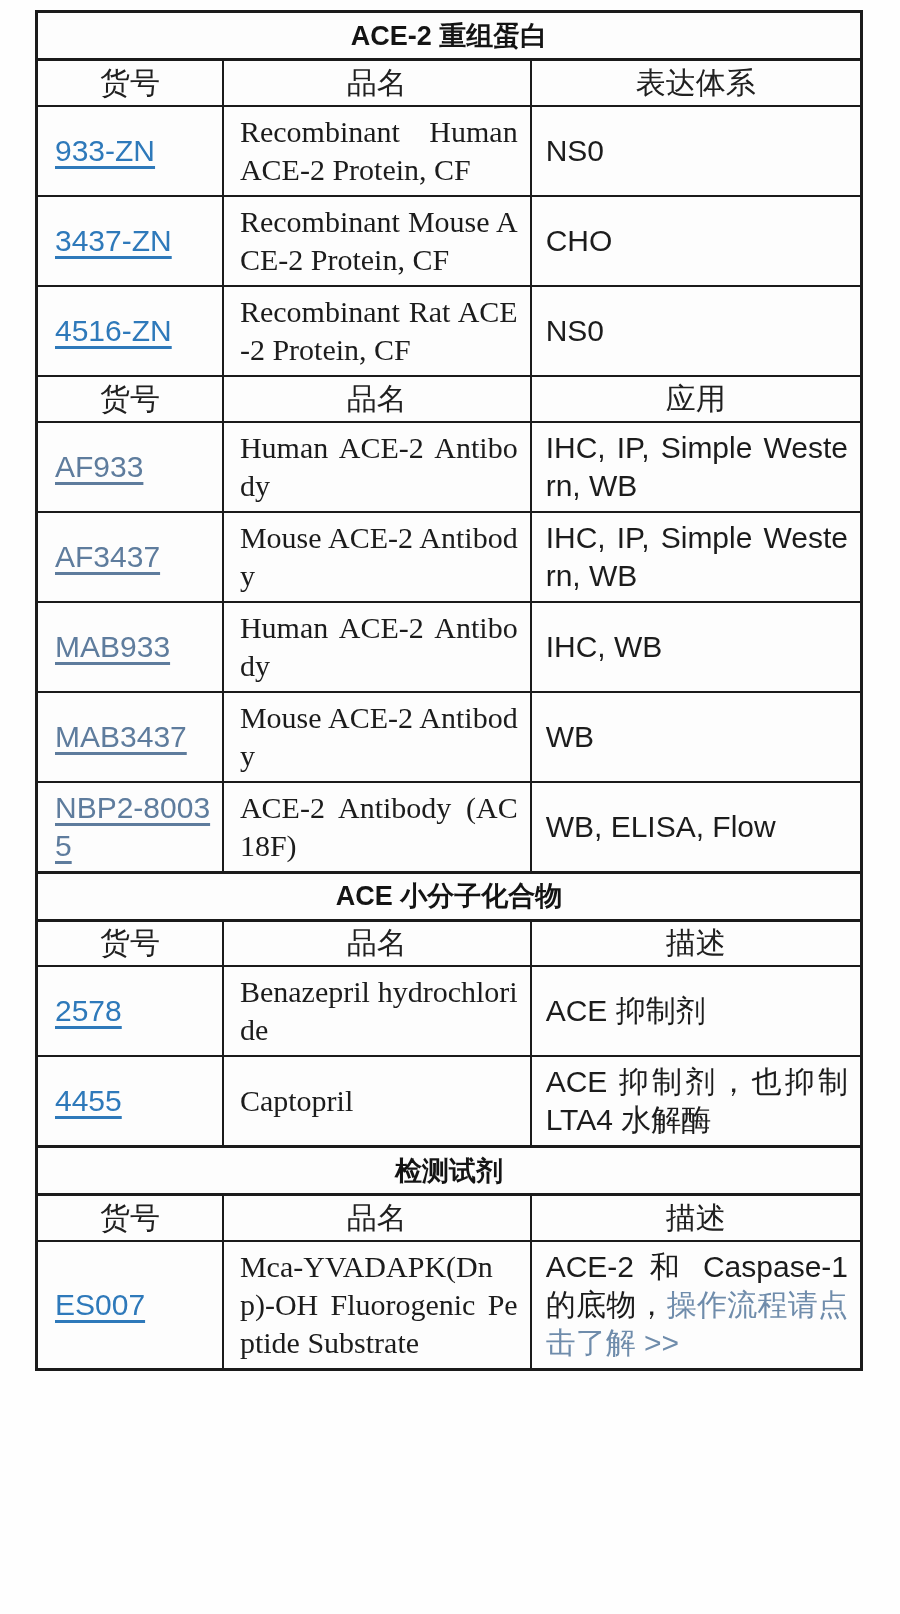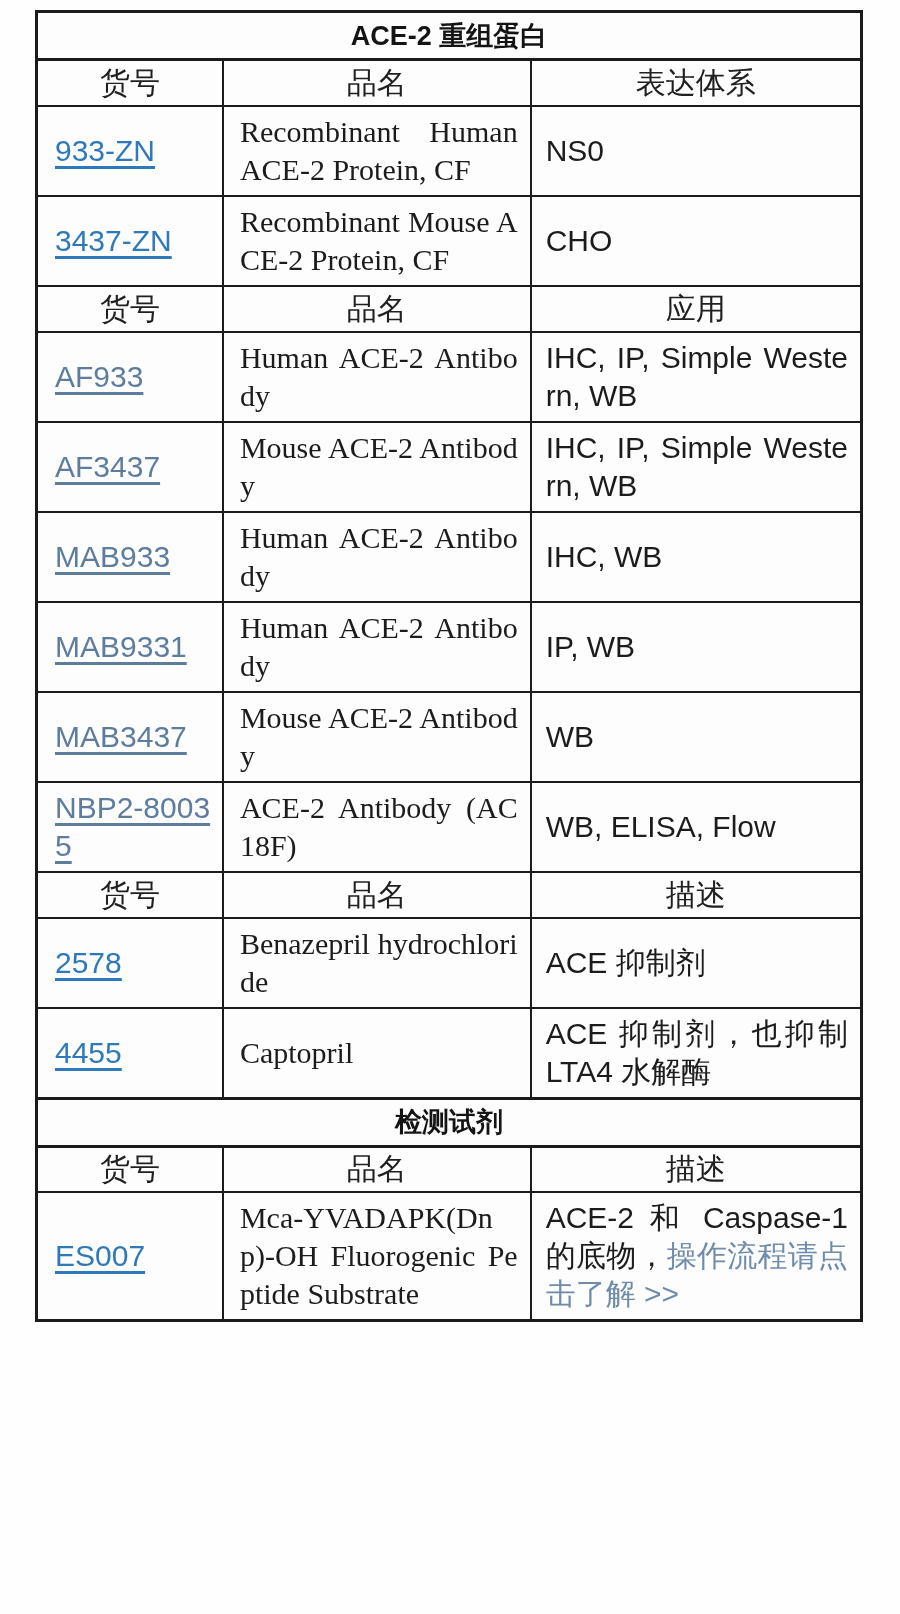--- a/index.html
+++ b/index.html
@@ -103,20 +103,25 @@
         <tr class="data-row">
           <td class="cat-cell"><a class="cat-link">933-ZN</a></td>
           <td class="name-cell">Recombinant Human ACE-2 Protein, CF</td>
           <td class="detail-cell">NS0</td>
         </tr>
         <tr class="data-row">
           <td class="cat-cell"><a class="cat-link">3437-ZN</a></td>
           <td class="name-cell">Recombinant Mouse ACE-2 Protein, CF</td>
           <td class="detail-cell">CHO</td>
         </tr>
+        <tr class="data-row">
+          <td class="cat-cell"><a class="cat-link">4516-ZN</a></td>
+          <td class="name-cell">Recombinant Rat ACE-2 Protein, CF</td>
+          <td class="detail-cell">NS0</td>
+        </tr>
         <tr class="header-row">
           <th>货号</th>
           <th>品名</th>
           <th>应用</th>
         </tr>
         <tr class="data-row">
           <td class="cat-cell"><a class="cat-link visited">AF933</a></td>
           <td class="name-cell">Human ACE-2 Antibody</td>
           <td class="detail-cell">IHC, IP, Simple Western, WB</td>
         </tr>
@@ -124,33 +129,31 @@
           <td class="cat-cell"><a class="cat-link visited">AF3437</a></td>
           <td class="name-cell">Mouse ACE-2 Antibody</td>
           <td class="detail-cell">IHC, IP, Simple Western, WB</td>
         </tr>
         <tr class="data-row">
           <td class="cat-cell"><a class="cat-link visited">MAB933</a></td>
           <td class="name-cell">Human ACE-2 Antibody</td>
           <td class="detail-cell">IHC, WB</td>
         </tr>
         <tr class="data-row">
-          <td class="cat-cell"><a class="cat-link visited">MAB9331</a></td>
-          <td class="name-cell">Human ACE-2 Antibody</td>
-          <td class="detail-cell">IP, WB</td>
-        </tr>
-        <tr class="data-row">
           <td class="cat-cell"><a class="cat-link visited">MAB3437</a></td>
           <td class="name-cell">Mouse ACE-2 Antibody</td>
           <td class="detail-cell">WB</td>
         </tr>
         <tr class="data-row">
           <td class="cat-cell"><a class="cat-link visited">NBP2-80035</a></td>
           <td class="name-cell">ACE-2 Antibody (AC18F)</td>
           <td class="detail-cell">WB, ELISA, Flow</td>
+        </tr>
+        <tr class="section-row">
+          <td colspan="3">ACE 小分子化合物</td>
         </tr>
         <tr class="header-row">
           <th>货号</th>
           <th>品名</th>
           <th>描述</th>
         </tr>
         <tr class="data-row">
           <td class="cat-cell"><a class="cat-link">2578</a></td>
           <td class="name-cell">Benazepril hydrochloride</td>
           <td class="detail-cell">ACE 抑制剂</td>

